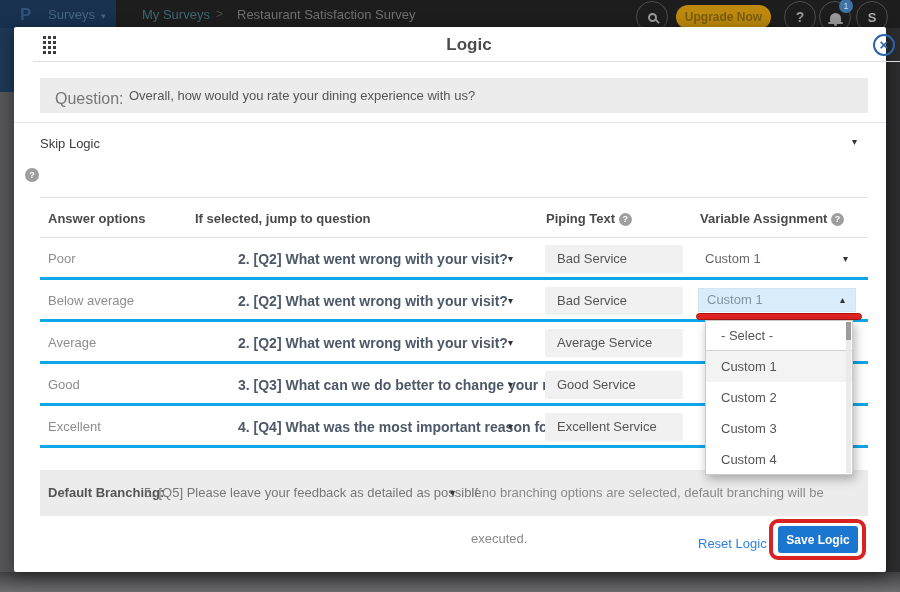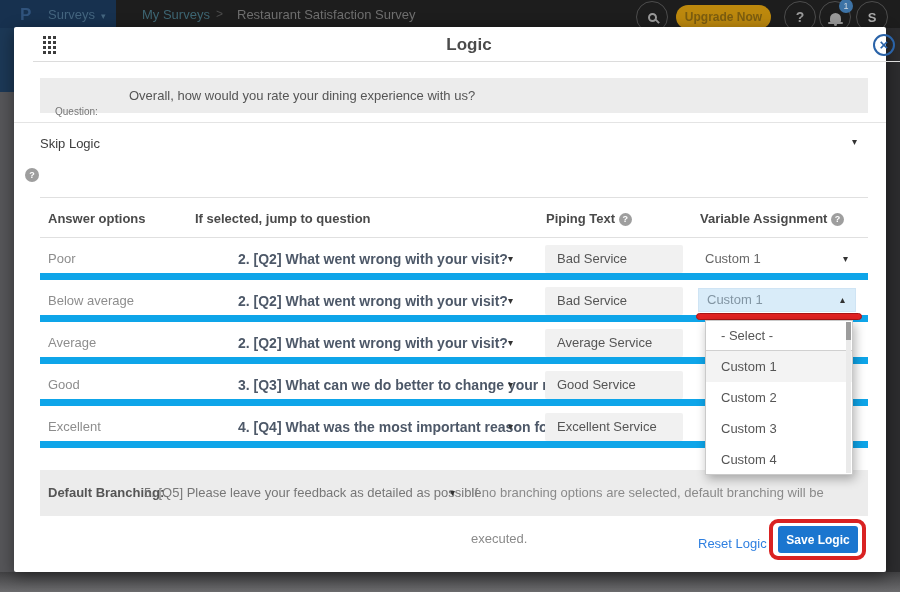--- a/index.html
+++ b/index.html
@@ -45,34 +45,34 @@
     border-radius:2px; box-shadow:0 4px 16px rgba(0,0,0,0.45); }
   .m-header { position:absolute; left:0; top:0; width:100%; height:35px; border-bottom:1px solid #dcdcdc;margin-left:19px; }
   .m-title { position:absolute; left:0; top:0; width:100%; height:35px; line-height:35px;
     text-align:center; font-size:17px; font-weight:700; color:#4b4b4b; }
   .drag-handle { position:absolute; left:10px; top:9px; display:grid;
     grid-template-columns:repeat(3,3px); grid-auto-rows:3px; gap:2px; }
   .drag-handle i { background:#3d3d3d; }
   .m-close { position:absolute; right:10px; top:7px; width:22px; height:22px; border:2px solid #2a63a8;
     border-radius:50%; color:#2a63a8; font-size:15px; font-weight:700; line-height:18px; text-align:center; }
   .q-bar { position:absolute; left:26px; top:51px; width:828px; height:35px; background:#ececec; }
-  .q-label { position:absolute; left:15px; top:16px; height:35px; line-height:35px; font-size:10px; color:#767676; }
+  .q-label { position:absolute; left:15px; top:3px; height:35px; line-height:35px; font-size:16px; color:#767676; }
   .q-text { position:absolute; left:89px; top:0; height:35px; line-height:35px; font-size:13px; color:#555555; }
   .divider { position:absolute; left:0; top:95px; width:100%; border-top:1px solid #e4e4e4; }
   .skip-label { position:absolute; left:26px; top:109px; font-size:13px; color:#3d3d3d; }
   .skip-caret { position:absolute; left:838px; top:109px; font-size:10px; color:#333333; }
   .help-dot { display:inline-block; width:13px; height:13px; border-radius:50%; background:#9e9e9e;
     color:#ffffff; font-size:9px; font-weight:700; line-height:13px; text-align:center; vertical-align:1px; }
   .help-solo { position:absolute; left:11px; top:141px; width:14px; height:14px; line-height:14px; }
   
   .tbl { position:absolute; left:26px; top:170px; width:828px; }
   .thead { position:relative; height:41px; border-top:1px solid #e0e0e0; border-bottom:1px solid #e0e0e0; }
   .th { position:absolute; top:0; height:41px; line-height:41px; font-size:13px; font-weight:700; color:#4a4a4a; }
   .th-answer { left:8px; } .th-jump { left:155px; } .th-piping { left:506px; } .th-variable { left:660px; }
-  .trow { position:relative; height:42px; border-bottom:7px solid #0ea5e9; }
+  .trow { position:relative; height:42px; border-bottom:3px solid #0ea5e9; }
   .opt { position:absolute; left:8px; top:0; height:42px; line-height:42px; font-size:13px; color:#8d8d8d; }
   .jump { position:absolute; left:198px; top:0; height:42px; line-height:42px; font-size:14px;
     font-weight:600; color:#4d5868; }
   .jump-caret { position:absolute; left:468px; top:0; height:42px; line-height:42px; font-size:10px; color:#333; }
   .pip-box { position:absolute; left:505px; top:7px; width:138px; height:28px; background:#f1f1f1;
     border-radius:2px; line-height:28px; padding-left:12px; font-size:13px; color:#555555; }
   .var-val { position:absolute; left:665px; top:0; height:42px; line-height:42px; font-size:13px; color:#666666; }
   .var-caret { position:absolute; left:803px; top:0; height:42px; line-height:42px; font-size:10px; color:#333; }
   
   .open-select { position:absolute; left:684px; top:261px; width:158px; height:24px; background:#d9ecf9;

